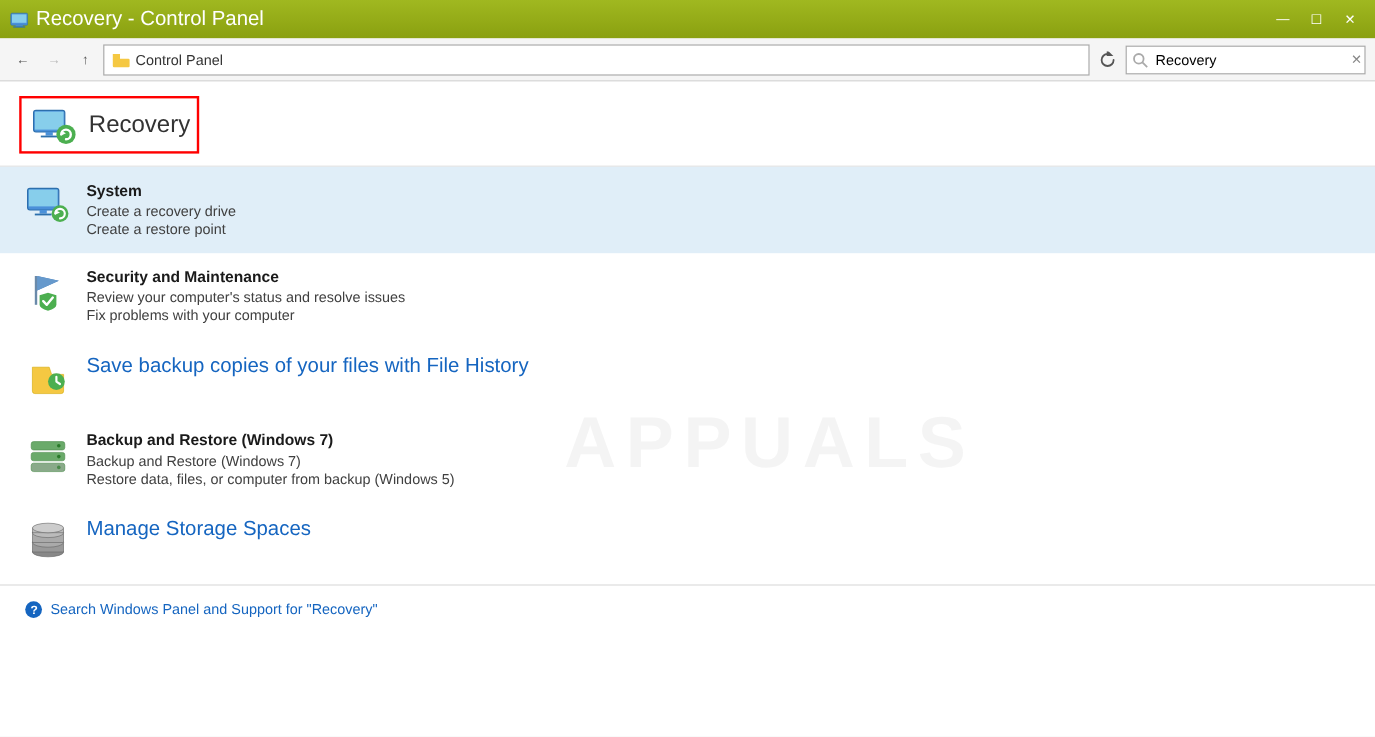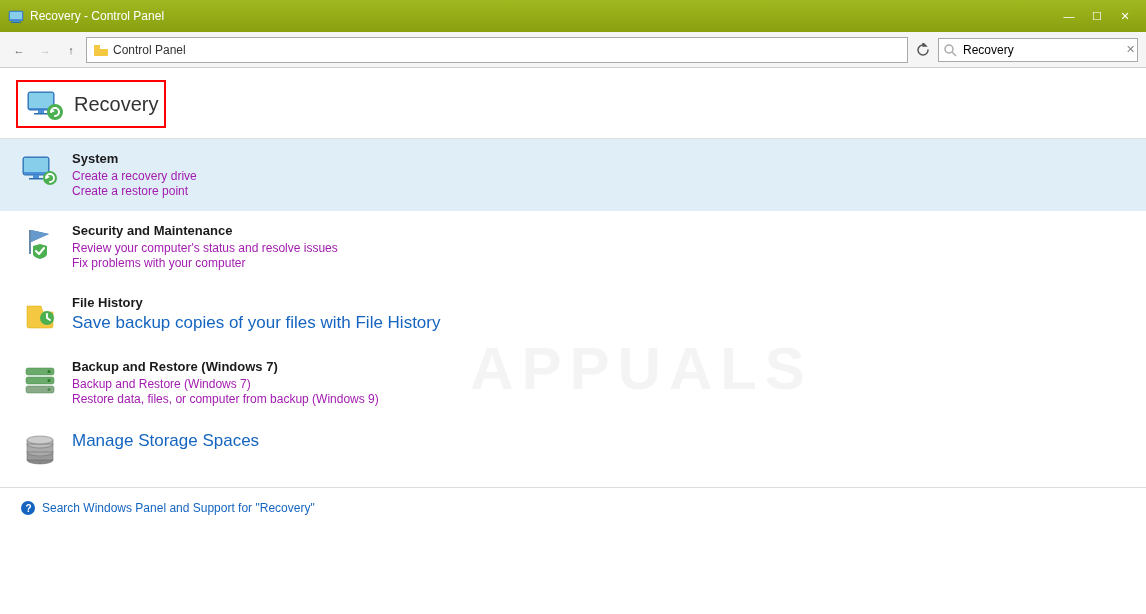--- a/index.html
+++ b/index.html
@@ -24,21 +24,21 @@
     .title-bar-icon {
       width: 16px;
       height: 16px;
       margin-right: 6px;
       display: flex;
       align-items: center;
       justify-content: center;
     }
     .title-bar-title {
       flex: 1;
-      font-size: 12px;
+      font-size: 17px;
       font-weight: normal;
       color: white;
     }
     .title-bar-controls {
       display: flex;
       gap: 2px;
     }
     .title-btn {
       width: 26px;
       height: 20px;
@@ -179,21 +179,21 @@
     .item-content { flex: 1; }
     .item-title {
       font-size: 13px;
       font-weight: 700;
       color: #1a1a1a;
       margin-bottom: 3px;
     }
     .item-link {
       display: block;
       font-size: 12px;
-      color: #a21caf;
+      color: #404040;
       text-decoration: none;
       cursor: pointer;
       margin-bottom: 1px;
     }
     .item-desc {
       font-size: 17px;
       color: #1565c0;
     }
 
     
@@ -338,41 +338,40 @@
     <div class="item-row">
       <div class="item-icon">
         <svg width="38" height="38" viewBox="0 0 38 38">
 
           <path d="M6 10 L6 30 Q6 32 8 32 L30 32 Q32 32 32 30 L32 16 L22 16 L20 10 Z" fill="#f5c842" stroke="#d4a800" stroke-width="0.5"></path>
           <circle cx="26" cy="22" r="7" fill="#4caf50"></circle>
           <polyline points="26,18 26,22 29,24" stroke="white" stroke-width="1.8" fill="none" stroke-linecap="round" stroke-linejoin="round"></polyline>
         </svg>
       </div>
       <div class="item-content">
-        <div class="item-title">File History</div>
         <span class="item-desc">Save backup copies of your files with File History</span>
       </div>
     </div>
 
     <div class="item-row">
       <div class="item-icon">
         <svg width="38" height="38" viewBox="0 0 38 38">
 
           <rect x="5" y="8" width="28" height="7" rx="2" fill="#6aaa6a" stroke="#4a8a4a" stroke-width="0.5"></rect>
           <circle cx="28" cy="11.5" r="1.5" fill="#2a7a2a"></circle>
           <rect x="5" y="17" width="28" height="7" rx="2" fill="#6aaa6a" stroke="#4a8a4a" stroke-width="0.5"></rect>
           <circle cx="28" cy="20.5" r="1.5" fill="#2a7a2a"></circle>
           <rect x="5" y="26" width="28" height="7" rx="2" fill="#8aaa8a" stroke="#4a8a4a" stroke-width="0.5"></rect>
           <circle cx="28" cy="29.5" r="1.5" fill="#4a8a4a"></circle>
         </svg>
       </div>
       <div class="item-content">
         <div class="item-title">Backup and Restore (Windows 7)</div>
         <a class="item-link">Backup and Restore (Windows 7)</a>
-        <a class="item-link">Restore data, files, or computer from backup (Windows 9)</a>
+        <a class="item-link">Restore data, files, or computer from backup (Windows 5)</a>
       </div>
     </div>
 
     <div class="item-row">
       <div class="item-icon">
         <svg width="38" height="38" viewBox="0 0 38 38">
 
           <ellipse cx="19" cy="28" rx="13" ry="4" fill="#888" stroke="#666" stroke-width="0.5"></ellipse>
           <rect x="6" y="20" width="26" height="8" fill="#999" stroke="#666" stroke-width="0.5"></rect>
           <ellipse cx="19" cy="20" rx="13" ry="4" fill="#aaa" stroke="#666" stroke-width="0.5"></ellipse>

